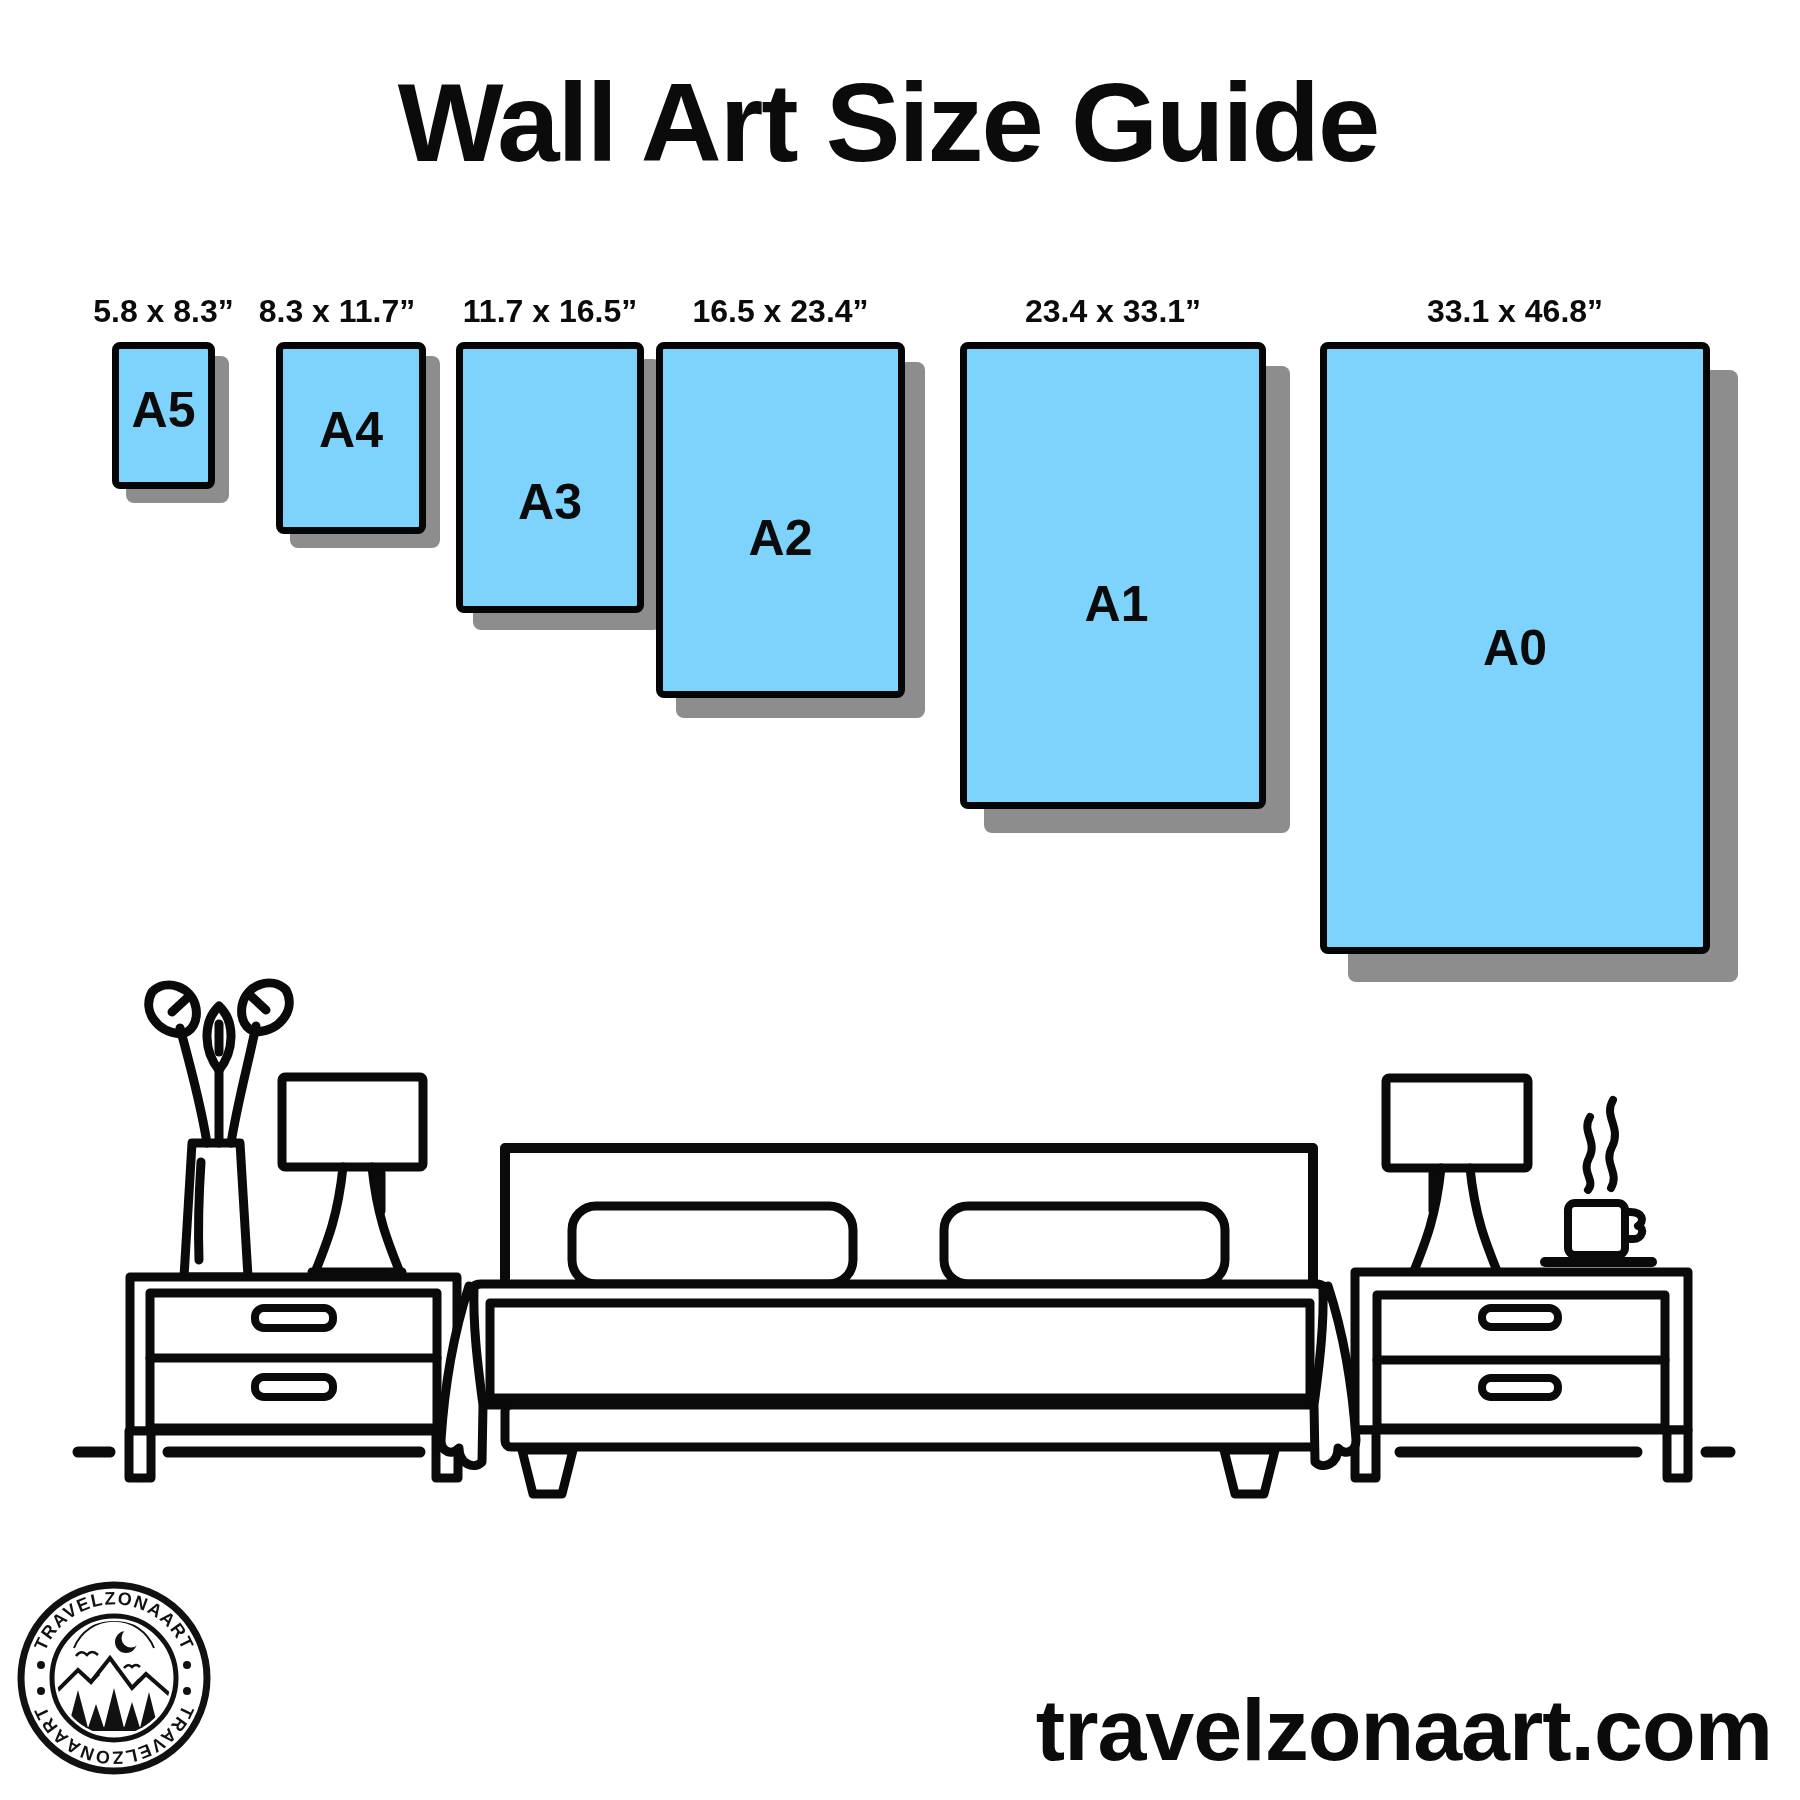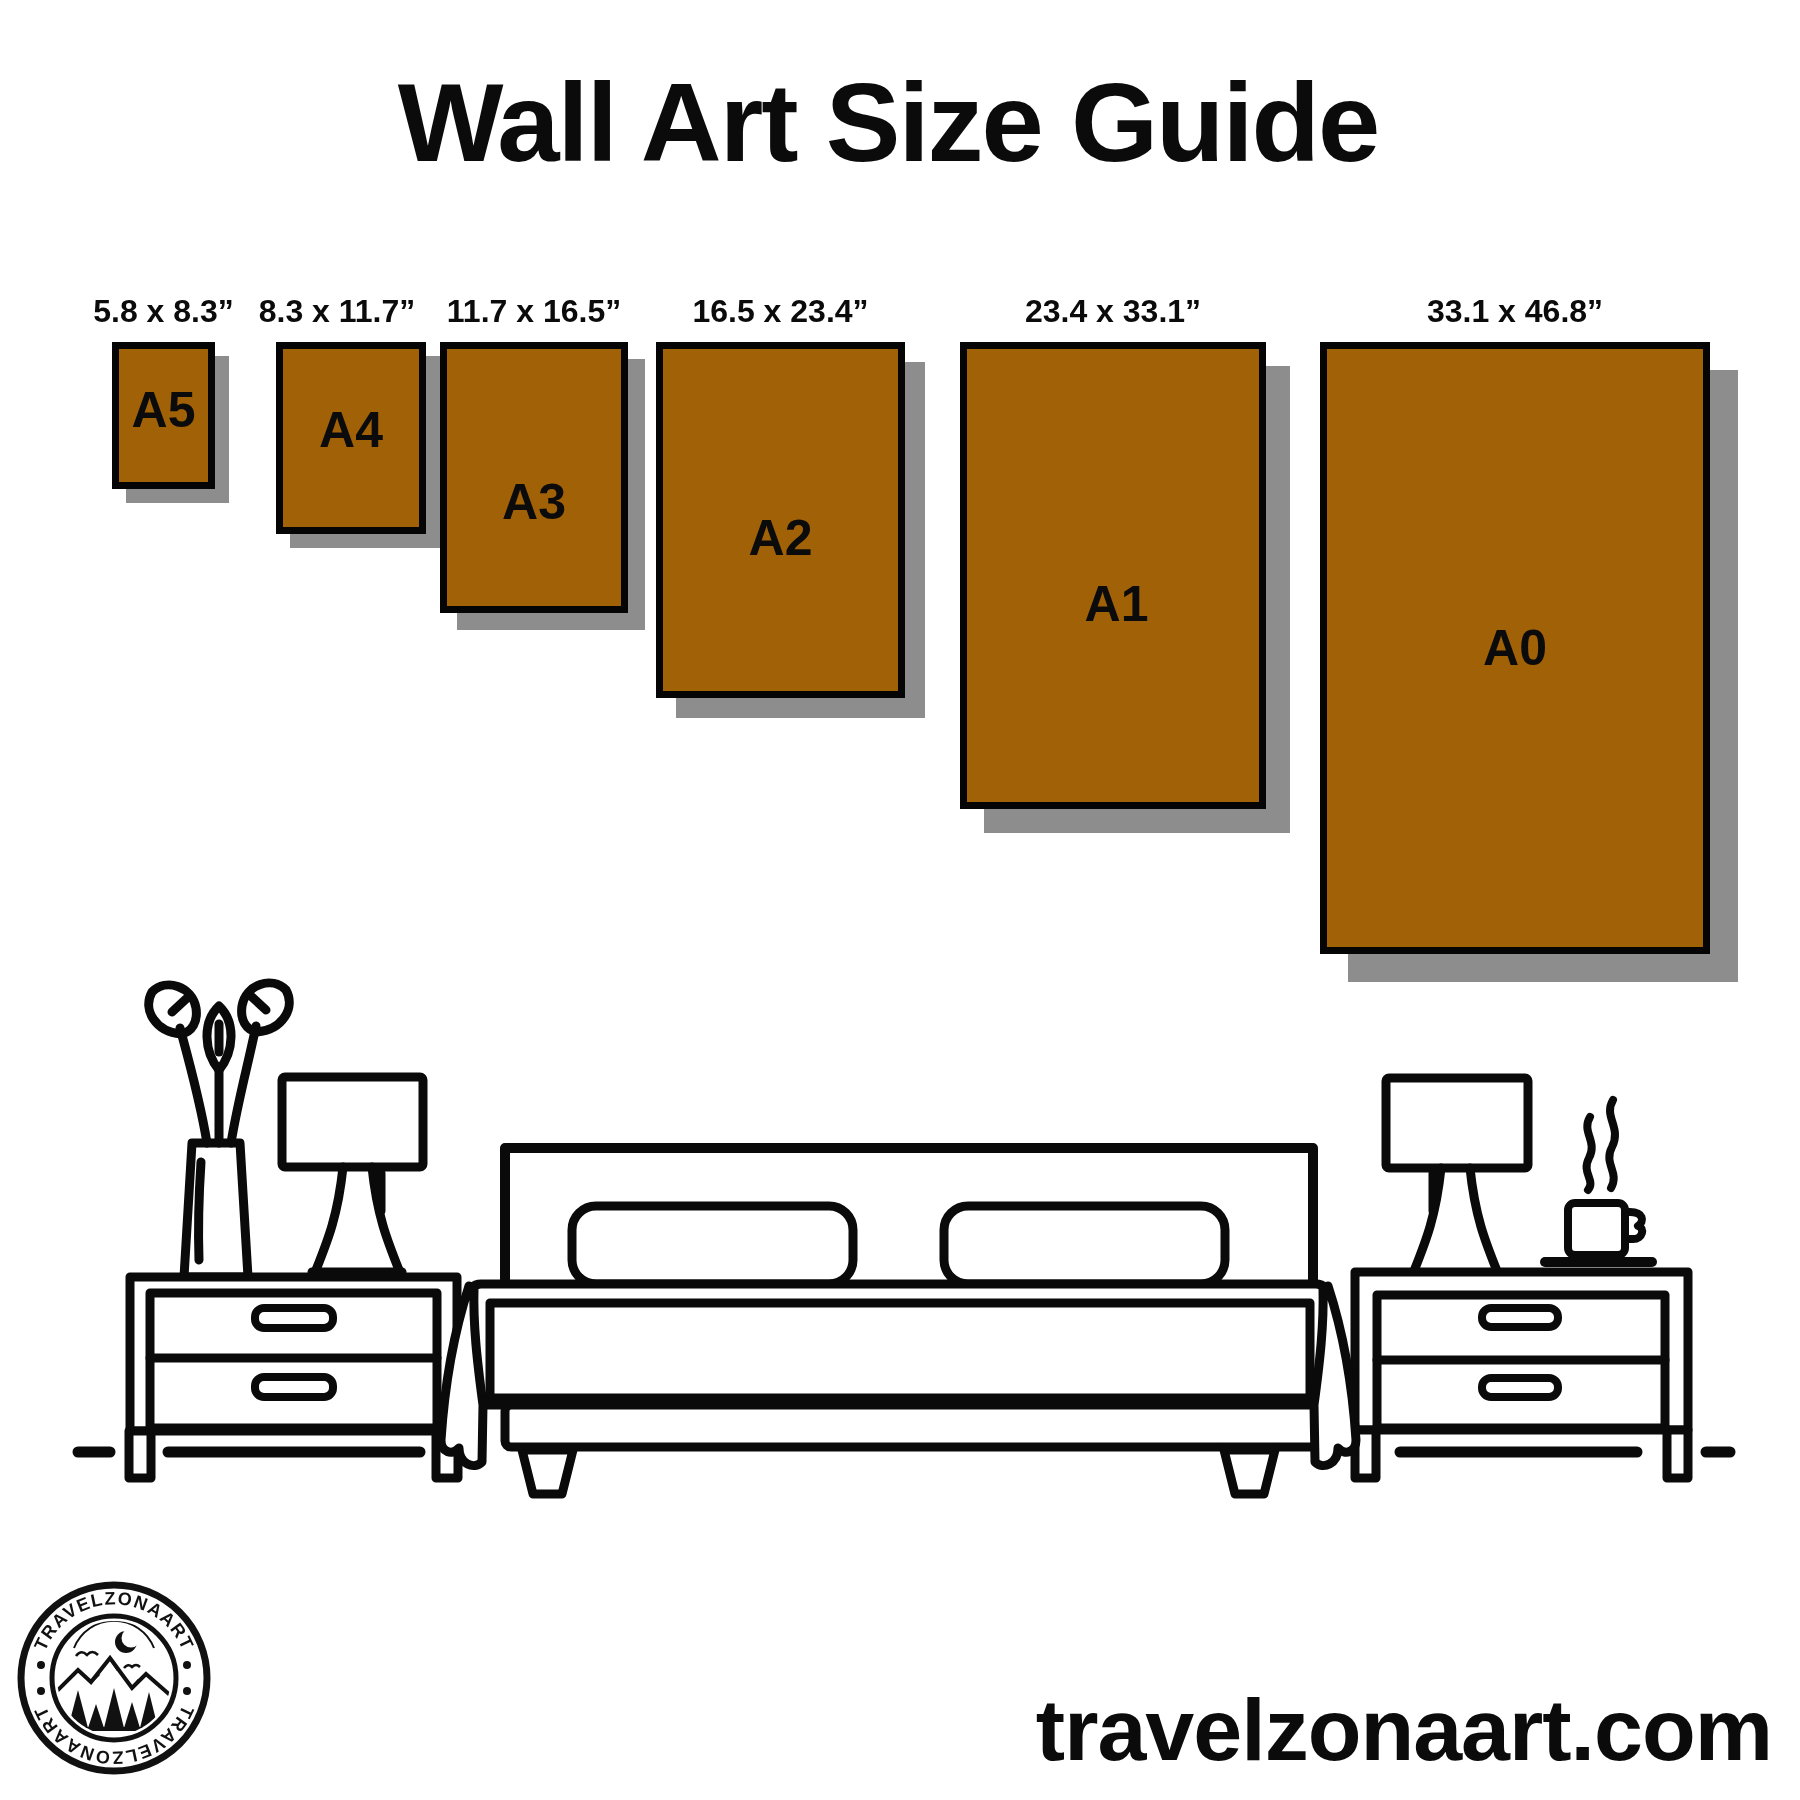--- a/index.html
+++ b/index.html
@@ -11,34 +11,34 @@
   
   .page-title{
     position:absolute;top:58px;left:0;width:1776px;
     text-align:center;font-size:112px;font-weight:800;letter-spacing:-2px;
     color:#0b0b0b;
   }
   
   .frame-group{position:absolute;}
   .frame{
     position:absolute;left:0;top:0;width:100%;height:100%;
-    background:#a16207;border:7px solid #050505;border-radius:0;
+    background:#7dd3fc;border:7px solid #050505;border-radius:8px;
     box-sizing:border-box;
     display:flex;align-items:center;justify-content:center;
   }
   .size-label{
     position:absolute;bottom:100%;left:50%;
     transform:translateX(-50%);
     margin-bottom:12px;white-space:nowrap;
     font-size:32px;font-weight:700;color:#0b0b0b;
   }
   .frame-label{font-size:50px;font-weight:700;color:#0b0b0b;}
   .fg-a5{left:112px;top:342px;width:103px;height:147px;}
   .fg-a4{left:262px;top:342px;width:150px;height:192px;}
-  .fg-a3{left:440px;top:342px;width:188px;height:271px;}
+  .fg-a3{left:456px;top:342px;width:188px;height:271px;}
   .fg-a2{left:656px;top:342px;width:249px;height:356px;}
   .fg-a1{left:960px;top:342px;width:306px;height:467px;}
   .fg-a0{left:1320px;top:342px;width:390px;height:612px;}
   .fg-a5 .frame{box-shadow:14px 14px 0 #8d8d8d;}
   .fg-a4 .frame{box-shadow:14px 14px 0 #8d8d8d;margin-left:14px;}
   .fg-a3 .frame{box-shadow:17px 17px 0 #8d8d8d;}
   .fg-a2 .frame{box-shadow:20px 20px 0 #8d8d8d;}
   .fg-a1 .frame{box-shadow:24px 24px 0 #8d8d8d;padding-left:7px;}
   .fg-a0 .frame{box-shadow:28px 28px 0 #8d8d8d;}
   .fg-a5 .frame-label{transform:translateY(-6px);}

